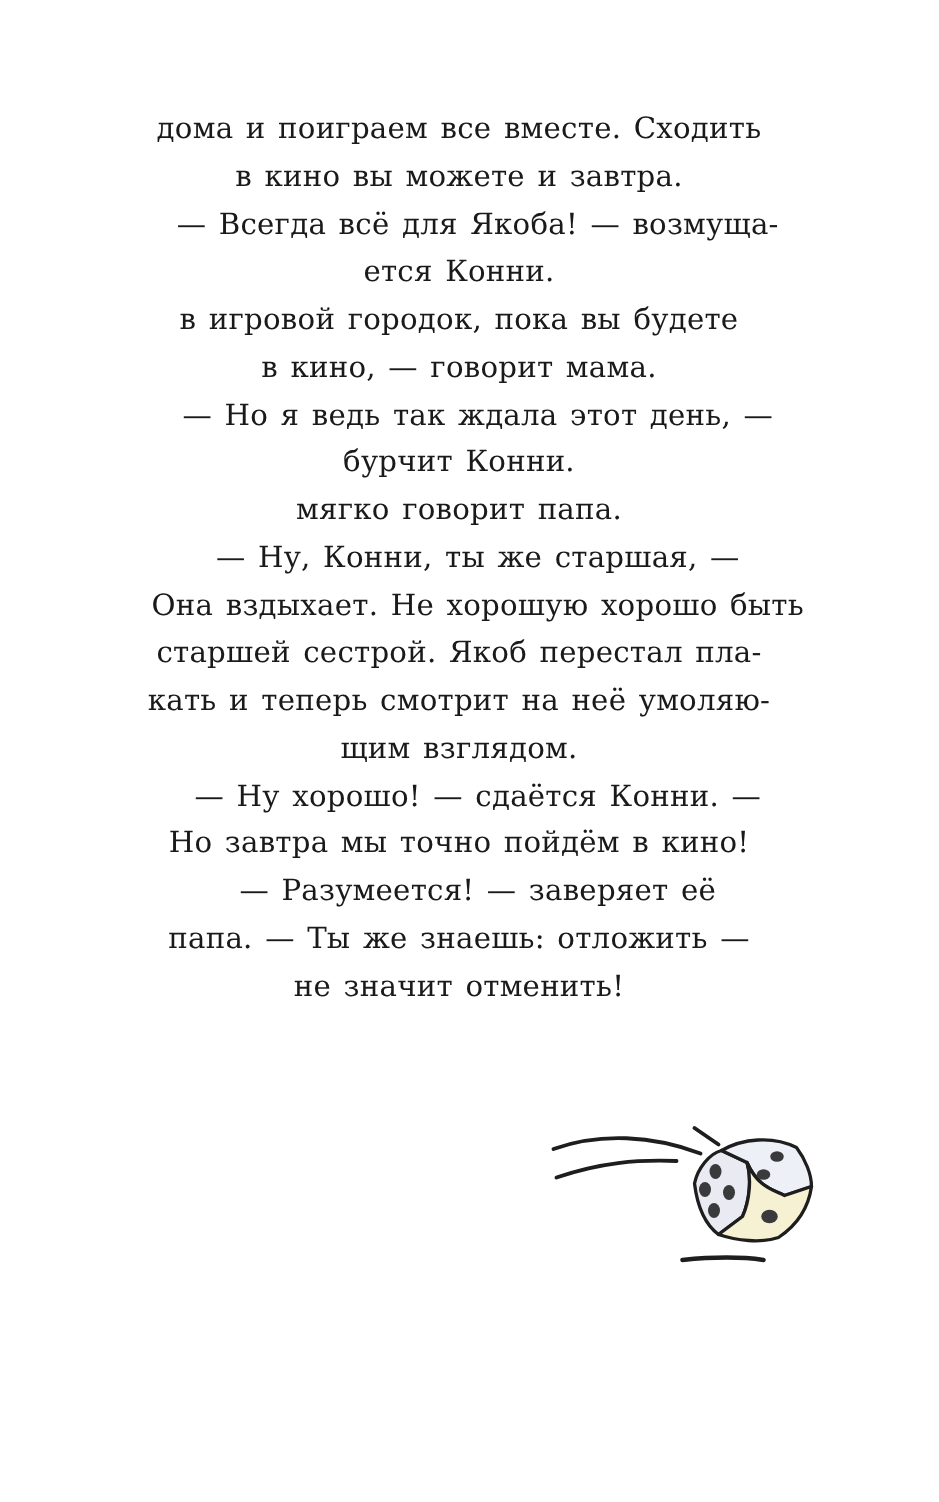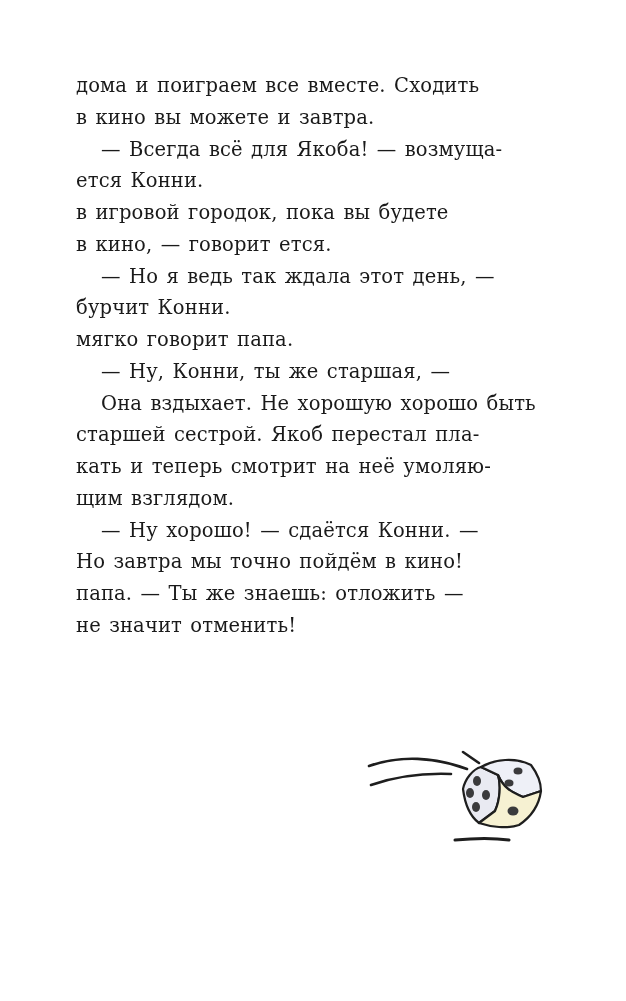--- a/index.html
+++ b/index.html
@@ -14,20 +14,21 @@
       overflow: hidden;
       font-family: "DejaVu Serif", "Liberation Serif", serif;
       color: #1a1a1a;
     }
     .page {
       position: absolute;
       left: 0; top: 0;
       width: 516px;
       height: 1001px;
       background: #ffffff;
+      text-align: center;
     }
     .text-block {
       position: absolute;
       left: 76px;
       top: 70px;
       width: 460px;
       font-size: 19.5px;
       line-height: 31.75px;
       letter-spacing: 0.15px;
       word-spacing: 2px;
@@ -51,31 +52,32 @@
 </head>
 <body>
 
 <div class="page">
   <div class="text-block">
     <span class="line">дома и поиграем все вместе. Сходить</span>
     <span class="line">в кино вы можете и завтра.</span>
     <span class="line indent">— Всегда всё для Якоба! — возмуща-</span>
     <span class="line">ется Конни.</span>
     <span class="line">в игровой городок, пока вы будете</span>
-    <span class="line">в кино, — говорит ется.</span>
+    <span class="line">в кино, — говорит мама.</span>
     <span class="line indent">— Но я ведь так ждала этот день, —</span>
     <span class="line">бурчит Конни.</span>
     <span class="line">мягко говорит папа.</span>
     <span class="line indent">— Ну, Конни, ты же старшая, —</span>
     <span class="line indent">Она вздыхает. Не хорошую хорошо быть</span>
     <span class="line">старшей сестрой. Якоб перестал пла-</span>
     <span class="line">кать и теперь смотрит на неё умоляю-</span>
     <span class="line">щим взглядом.</span>
     <span class="line indent">— Ну хорошо! — сдаётся Конни. —</span>
     <span class="line">Но завтра мы точно пойдём в кино!</span>
+    <span class="line indent">— Разумеется! — заверяет её</span>
     <span class="line">папа. — Ты же знаешь: отложить —</span>
     <span class="line">не значит отменить!</span>
   </div>
 
   <div class="illustration">
     <svg width="200" height="100" viewBox="0 0 200 100" xmlns="http://www.w3.org/2000/svg">
 
       <path d="M14 21 C 45 10, 80 12, 112 24" stroke="#1e1e1e" stroke-width="2.6" fill="none" stroke-linecap="round"></path>
       <path d="M16 40 C 45 30, 70 28, 96 29" stroke="#1e1e1e" stroke-width="2.6" fill="none" stroke-linecap="round"></path>
       <path d="M108 7 L 124 18" stroke="#1e1e1e" stroke-width="2.6" fill="none" stroke-linecap="round"></path>

